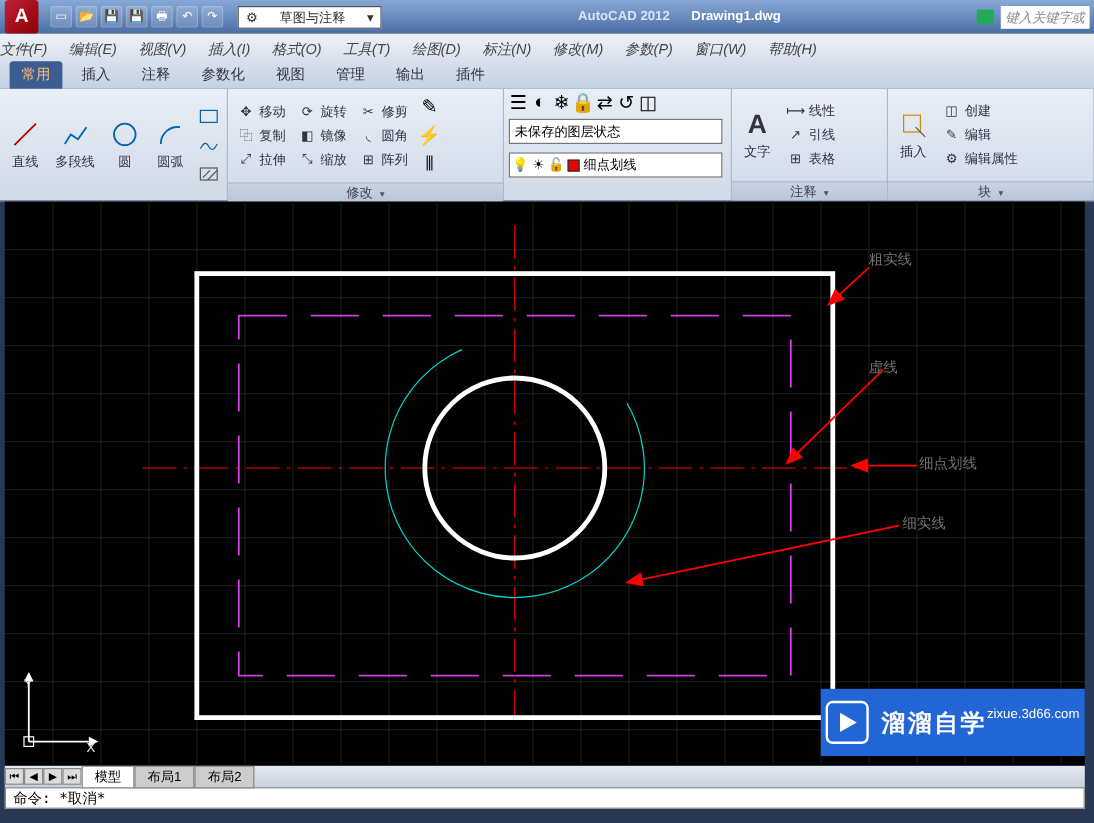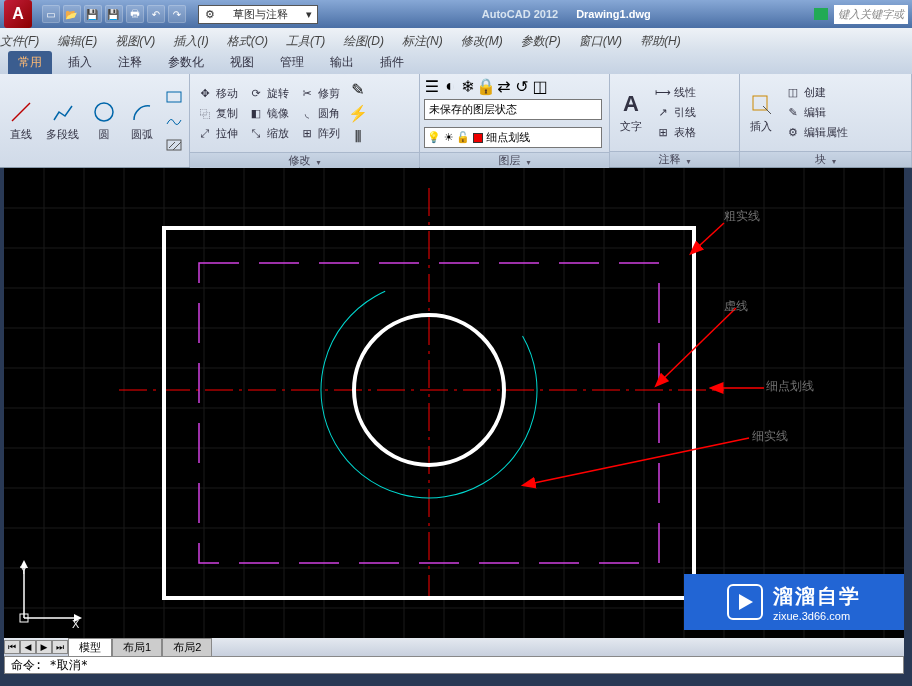--- a/index.html
+++ b/index.html
@@ -58,21 +58,21 @@
 .nav-btn { width: 16px; height: 14px; border: 1px solid #888; background: #ddd; display: flex; align-items: center; justify-content: center; font-size: 9px; cursor: pointer; }
 .ltab { padding: 1px 10px; border: 1px solid #888; background: #fff; cursor: pointer; }
 .ltab.inactive { background: #ccc; }
 
 
 .cmdline { height: 18px; background: #fff; border: 1px solid #888; margin-left: 4px; width: 900px; display: flex; align-items: center; font-size: 12px; padding-left: 6px; font-family: "SimSun", monospace; }
 
 
 .watermark { position: absolute; right: 8px; bottom: 56px; width: 220px; height: 56px; background: #2265d4; color: #fff; display: flex; align-items: center; justify-content: center; gap: 10px; }
 .wm-icon { width: 36px; height: 36px; border: 2px solid #fff; border-radius: 6px; display: flex; align-items: center; justify-content: center; }
-.wm-text { display: flex; flex-direction: column; justify-content: flex-end; }
+.wm-text { display: flex; flex-direction: row; justify-content: flex-end; }
 .wm-ch { font-size: 20px; font-weight: bold; letter-spacing: 2px; }
 .wm-url { font-size: 11px; }
 
 .dd-arrow::after { content: '▾'; font-size: 8px; margin-left: 2px; color: #556; }
 </style>
 </head>
 <body>
 
 <div class="titlebar">
   <div class="app-icon">A</div>
@@ -251,24 +251,20 @@
       </div>
       <div class="layer-state">未保存的图层状态</div>
       <div class="layer-combo">
         <span>💡</span>
         <span>☀</span>
         <span>🔓</span>
         <span class="li-sq"></span>
         <span>细点划线</span>
       </div>
     </div>
-    <div class="panel-title">
-        <span>图层</span>
-        <span class="dd-arrow"></span>
-      </div>
   </div>
 
   <div class="panel" style="width:130px">
     <div class="panel-body">
       <div class="tool-btn">
           <div class="ico" style="font-size:22px;font-weight:bold">A</div>
           <span>文字</span>
         </div>
       <div class="col">
         <div class="row-btn">

